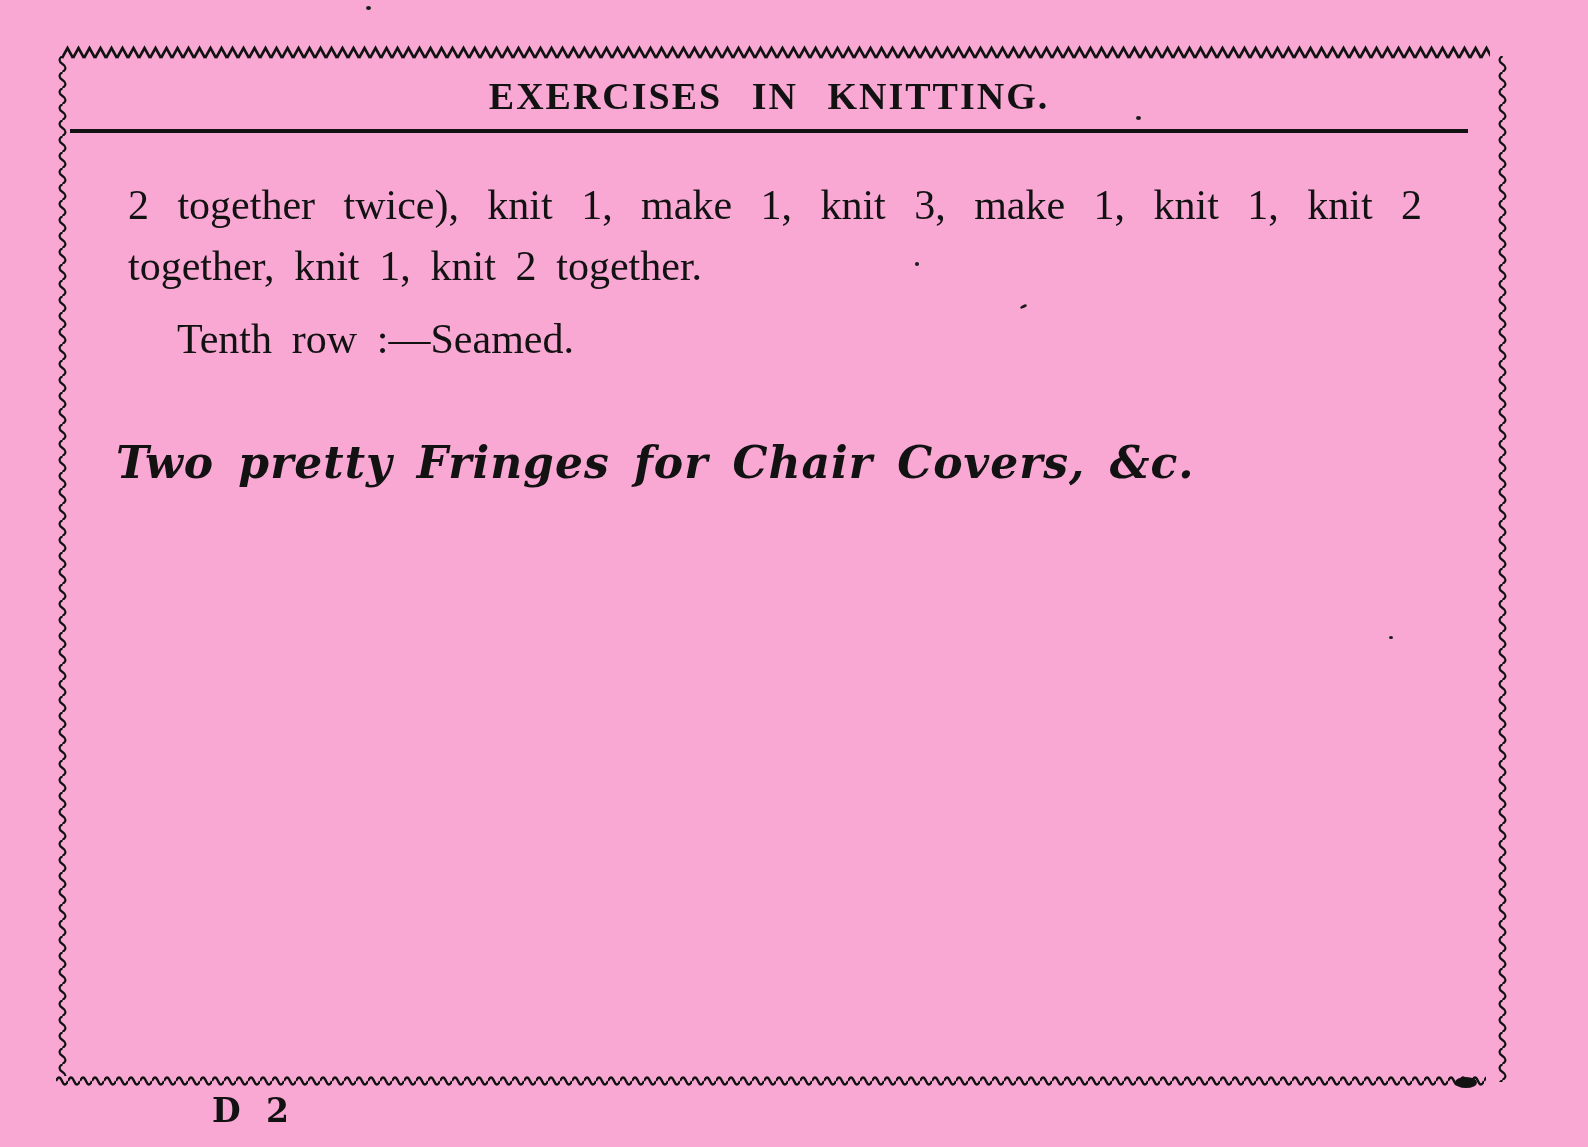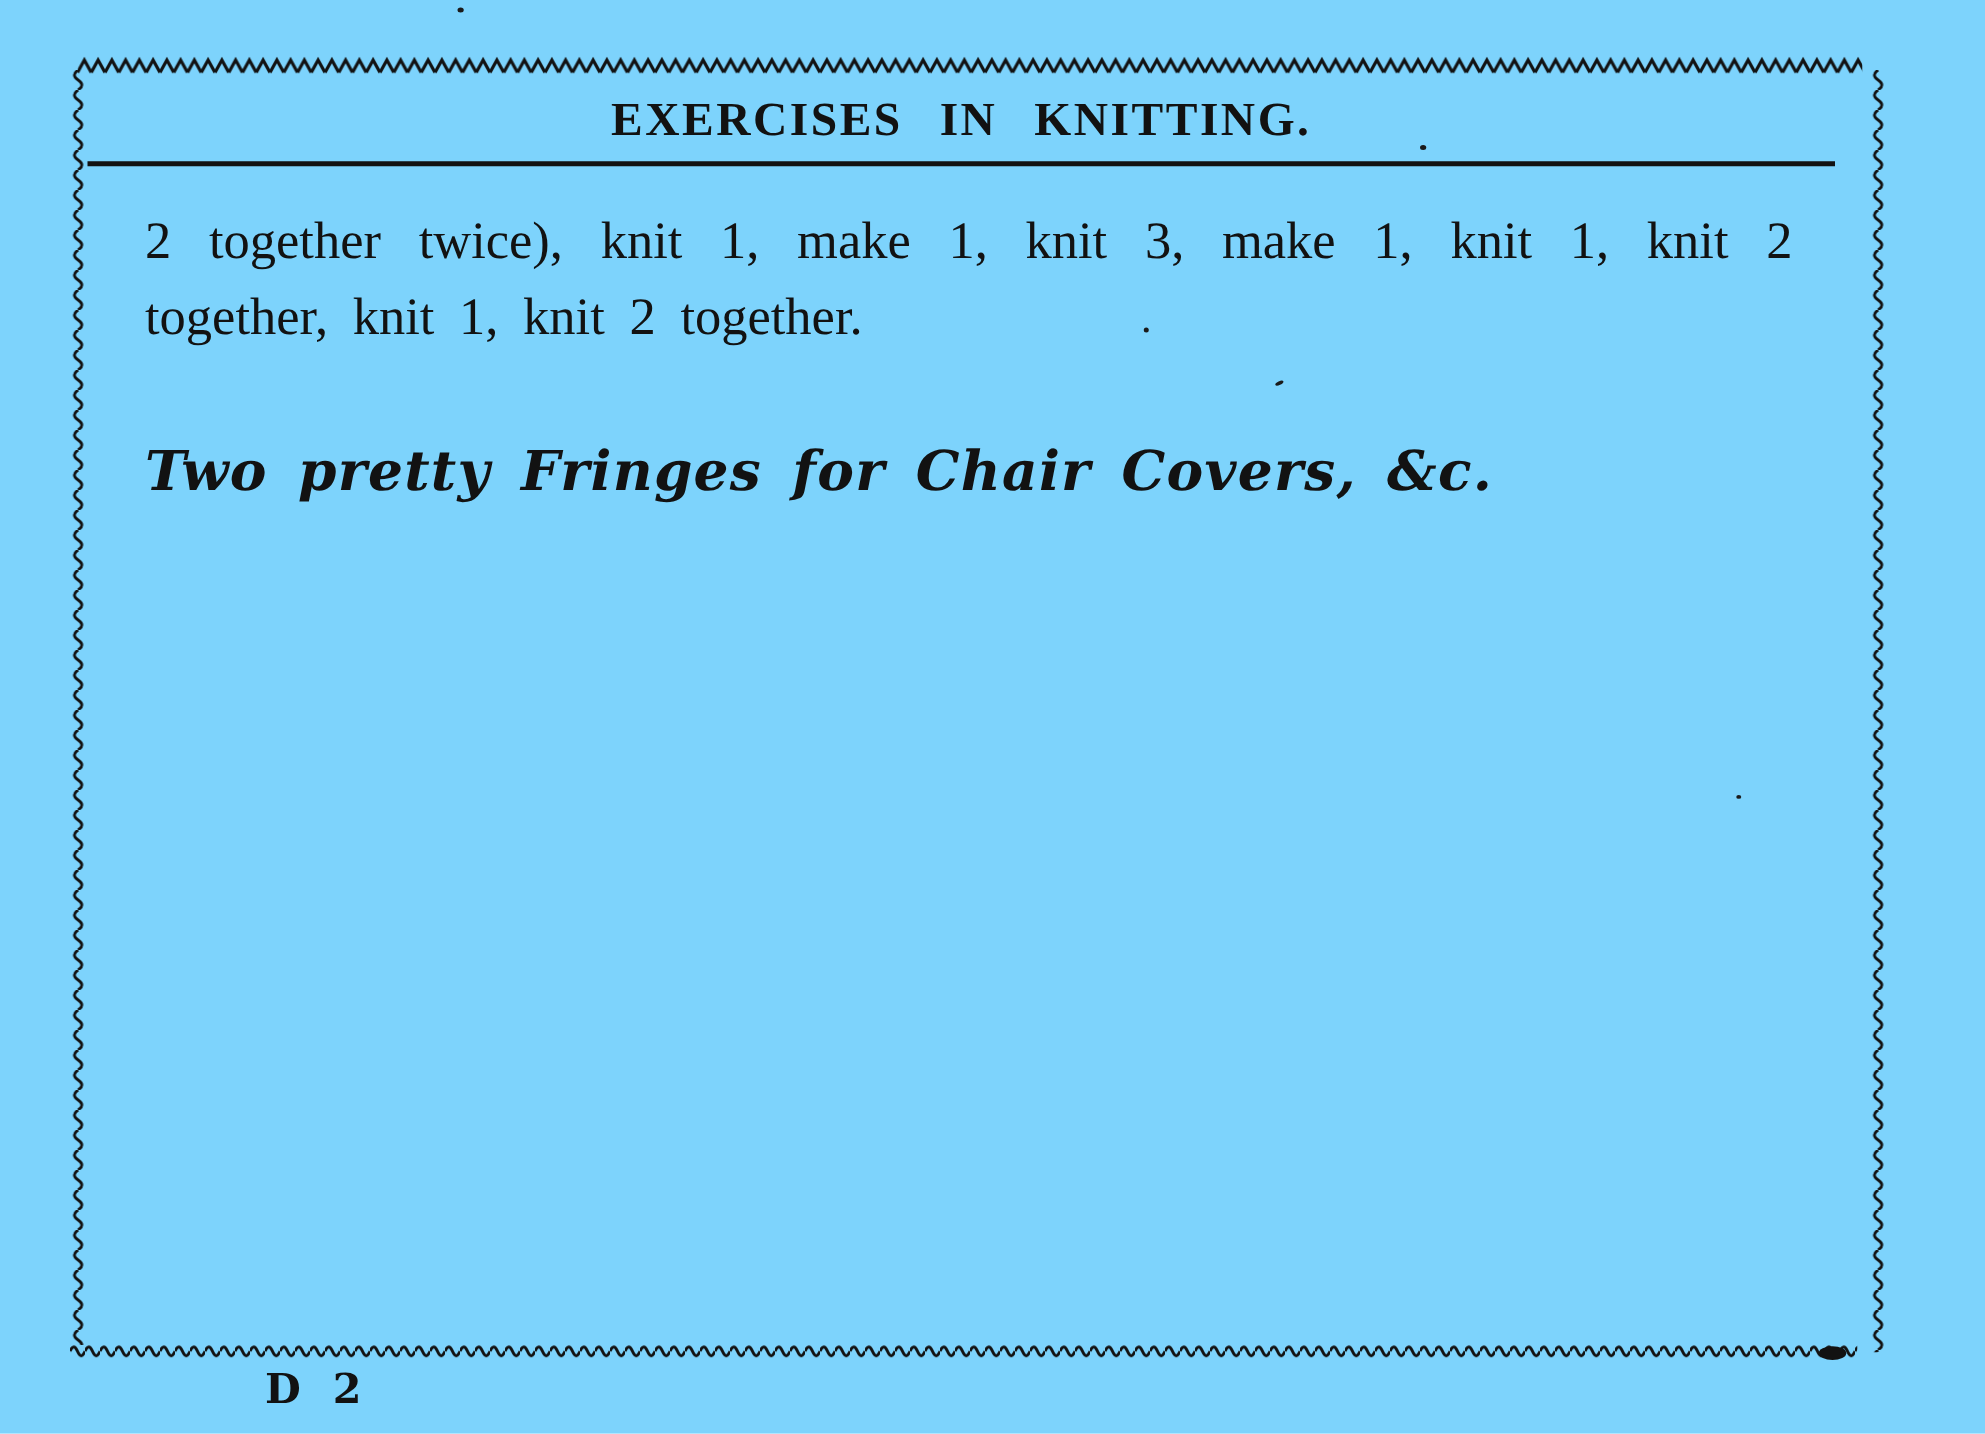--- a/index.html
+++ b/index.html
@@ -3,21 +3,21 @@
 <meta charset="utf-8">
 <style>
   html, body {
     margin: 0; padding: 0;
     background: #ffffff;
   }
   .page {
     position: relative;
     width: 1588px;
     height: 1147px;
-    background: #7dd3fc;
+    background: #f9a8d4;
     color: #121212;
     font-family: "Liberation Serif", "DejaVu Serif", serif;
     overflow: hidden;
     text-decoration: underline;
   }
 
   
   .border { position: absolute; display: block; }
   .b-top    { left: 62px;   top: 45px;   width: 1428px; height: 16px; }
   .b-bottom { left: 56px;   top: 1073px; width: 1430px; height: 16px; }
@@ -50,21 +50,21 @@
 
   
   .body-text {
     position: absolute;
     left: 116px; top: 163px; width: 1318px;
     font-size: 42px;
     line-height: 61px;
     text-align: justify;
     word-spacing: 0.22em;
   }
-  .body-text p { margin: 0; }
+  .body-text p { margin: 12px; }
   .body-text p.indent { text-indent: 49px; }
 
   .section-heading {
     margin: 62px 0 21px 0;
     text-align: left;
     text-indent: 0;
     font-family: "DejaVu Serif", serif;
     font-style: italic;
     font-weight: 700;
     font-size: 44px;
@@ -133,20 +133,21 @@
   </svg>
   <svg class="border b-bottom">
     <rect width="100%" height="100%" fill="url(#wave-h)"></rect>
   </svg>
 
   <div class="header-title">EXERCISES IN KNITTING.</div>
   <div class="header-rule"></div>
 
   <div class="body-text">
     <p>2 together twice), knit 1, make 1, knit 3, make 1, knit 1, knit 2 together, knit 1, knit 2 together.</p>
+    <p class="indent">Tenth row :—Seamed.</p>
 
     <h2 class="section-heading">Two pretty Fringes for Chair Covers, &amp;c.</h2>
 
   </div>
 
   <div class="signature">D 2</div>
 
   <div class="speck s1"></div>
   <div class="speck s2"></div>
   <div class="speck s3"></div>

